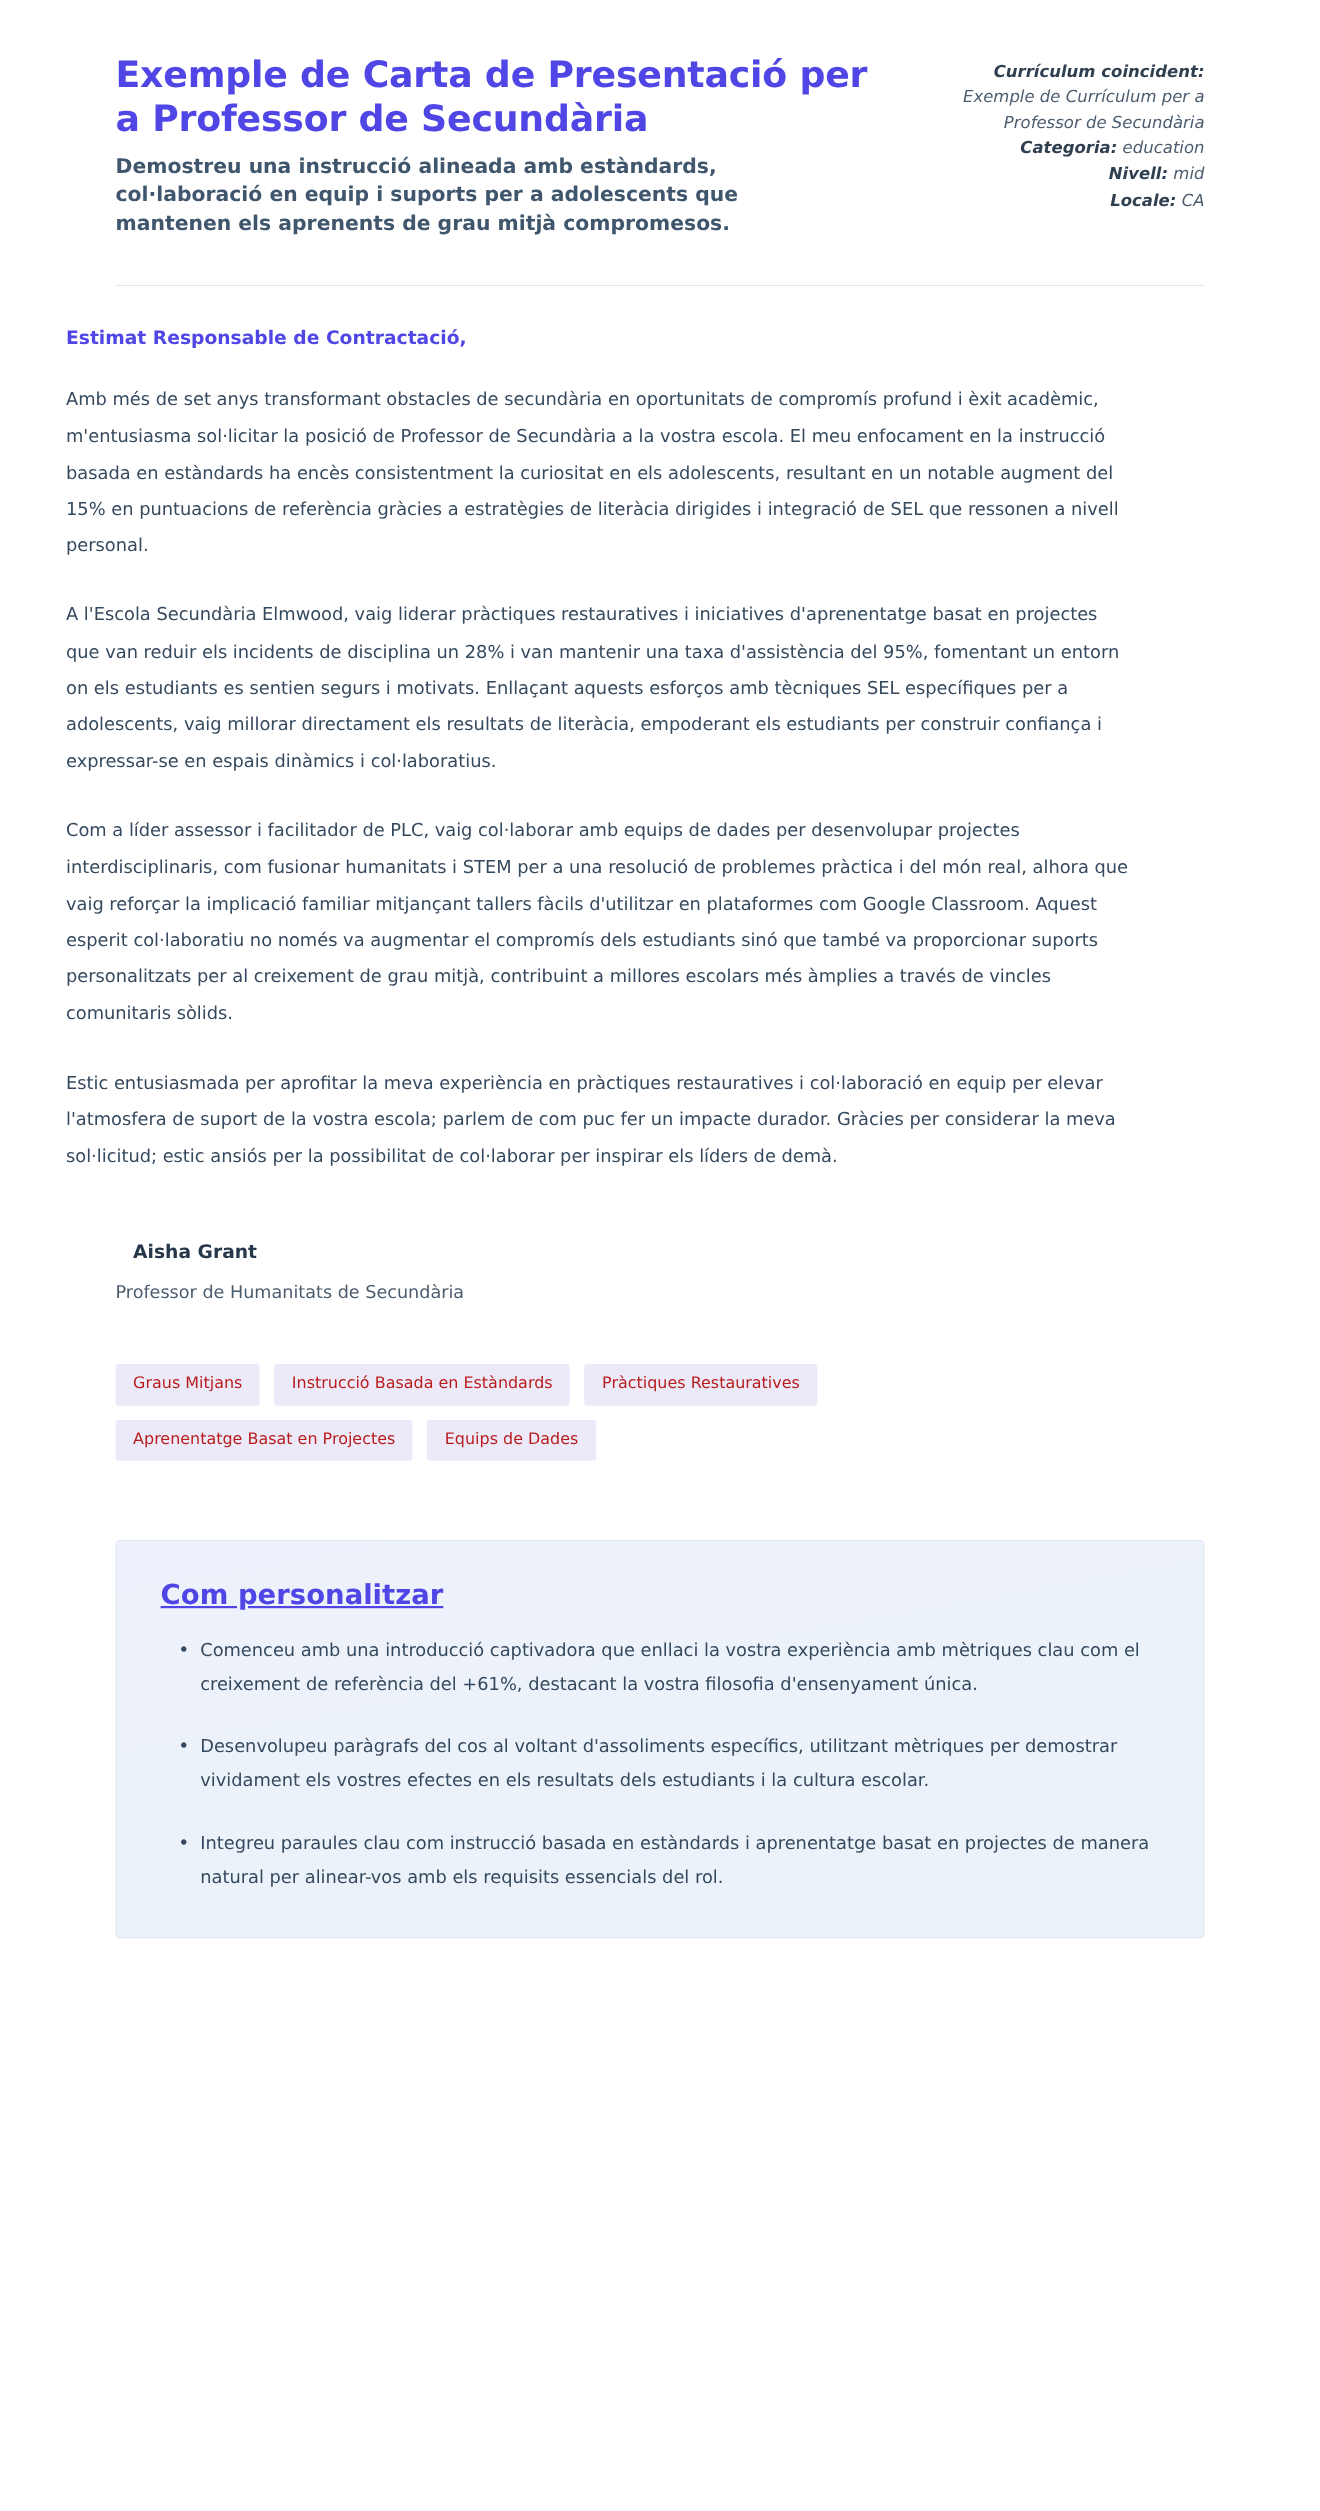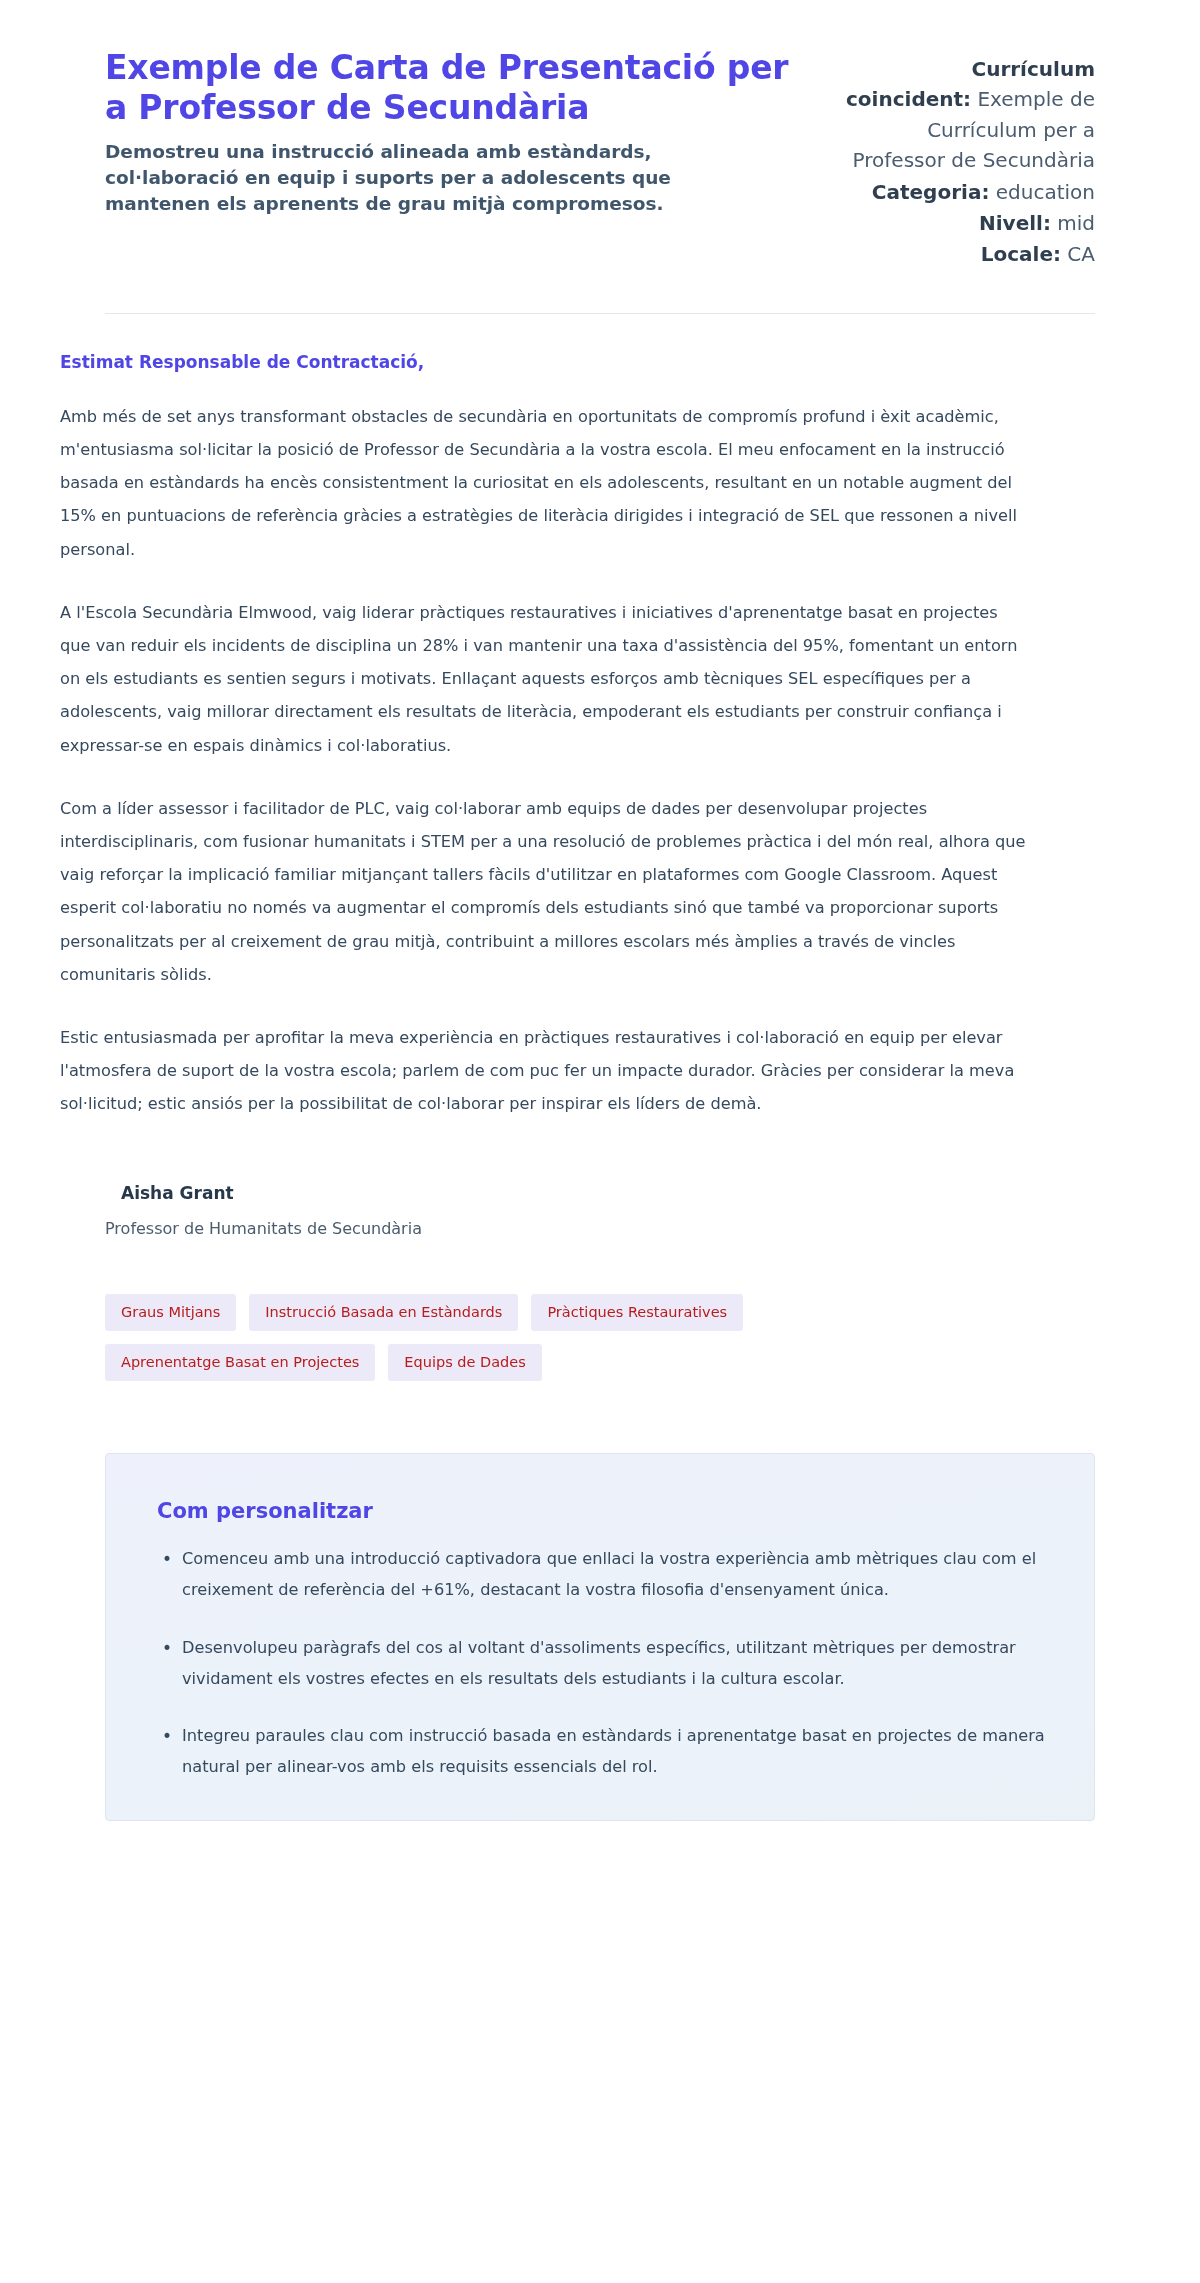--- a/index.html
+++ b/index.html
@@ -46,24 +46,25 @@
     font-size: 18.5px;
     line-height: 1.42;
     font-weight: bold;
     color: #3f566d;
     max-width: 640px;
   }
   .header-meta {
     width: 250px;
     flex: 0 0 250px;
     text-align: right;
-    font-size: 20px;
+    font-size: 15px;
     line-height: 1.52;
     color: #4a5c6e;
     padding-top: 6px;
+    font-style: italic;
   }
   .meta-row { margin: 0 0 1px 0; }
   .meta-label { font-weight: bold; color: #2f3f50; }
   .meta-value { color: #4a5c6e; }
 
   .divider {
     margin: 42px 105px 0 105px;
     border: 0;
     border-top: 1px solid #e3e6ea;
     height: 0;
@@ -131,24 +132,25 @@
   
   .callout {
     margin: 72px 105px 0 105px;
     background: linear-gradient(170deg, #eef1fb 0%, #ecf2fa 45%, #eaf2f8 100%);
     border: 1px solid #dfe3f2;
     border-radius: 4px;
     padding: 34px 40px 38px 40px;
     box-sizing: border-box;
   }
   .callout-title {
-    margin: 11px;
-    font-size: 21px;
+    margin: 0;
+    font-size: 25px;
     font-weight: bold;
     color: #4f46e5;
+    text-decoration: underline;
   }
   .callout-list {
     margin: 20px 0 0 0;
     padding: 0 0 0 26px;
     list-style: none;
   }
   .callout-list li {
     position: relative;
     margin: 0 0 26px 0;
     font-size: 16.2px;

